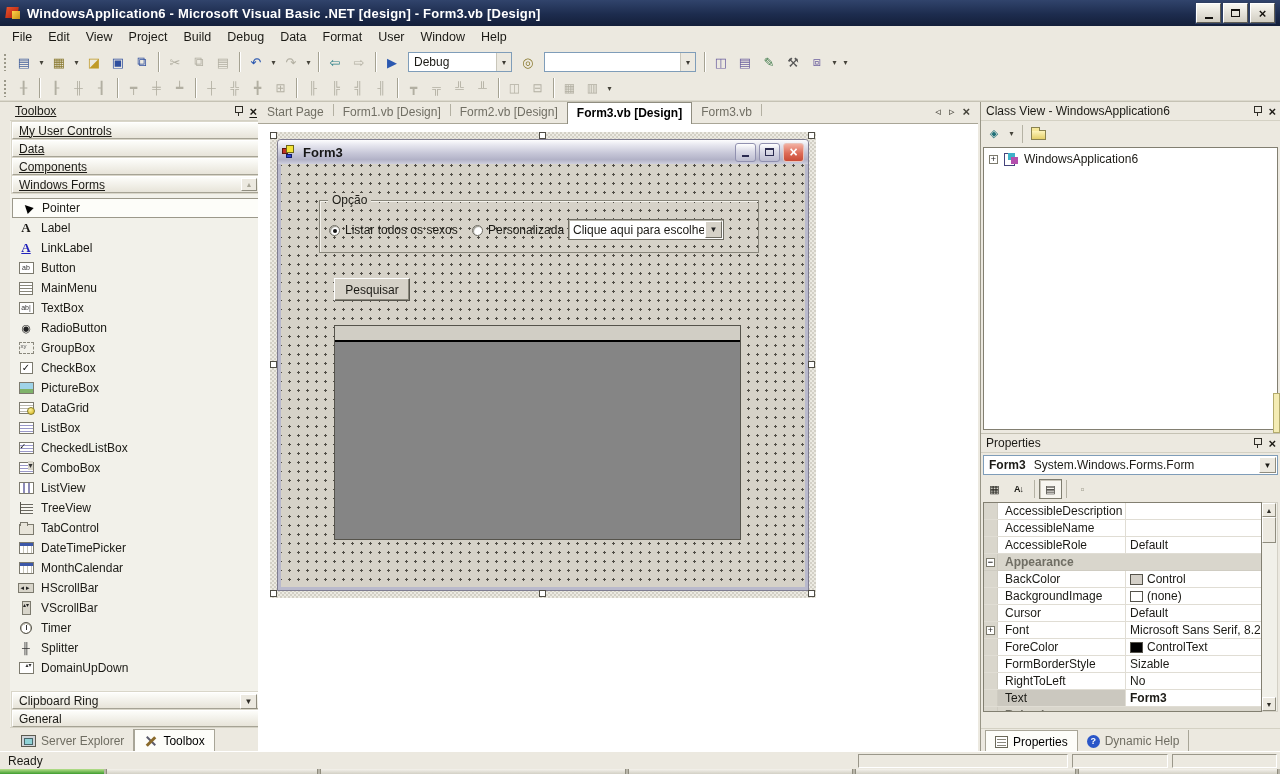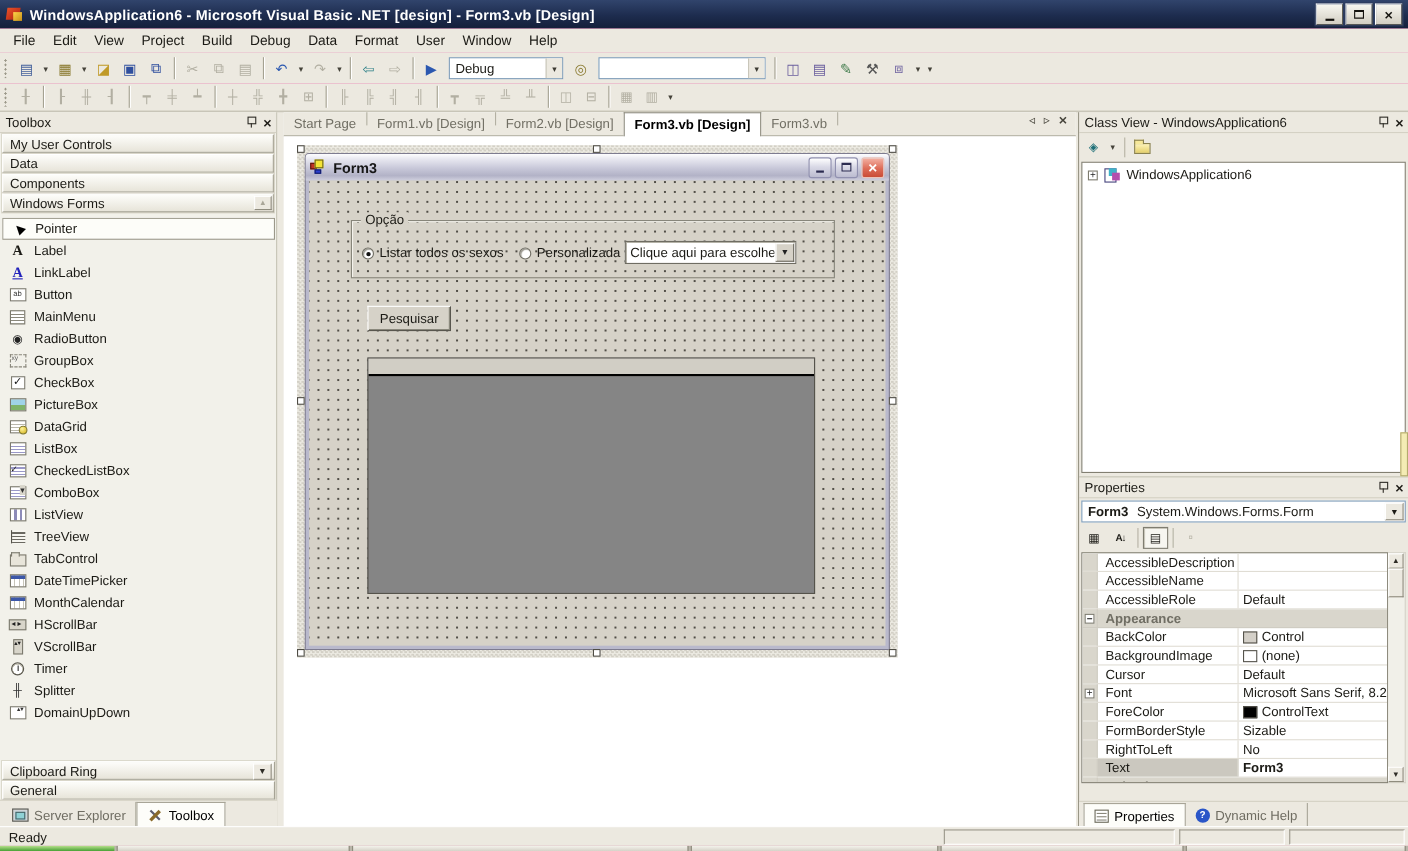--- a/index.html
+++ b/index.html
@@ -48,21 +48,21 @@
 
   
   .panel-hdr{height:19px;display:flex;align-items:center;padding:0 4px 0 5px;border-bottom:1px solid #d4d1c4;font-size:12px;}
   .hdr-title{flex:1;white-space:nowrap;overflow:hidden;}
   .pin-icon{position:relative;width:13px;height:13px;margin-right:4px;flex:none;}
   .pin-icon::before{content:"";position:absolute;left:3px;top:1px;width:6px;height:5px;border:1px solid #2e2c26;background:transparent;}
   .pin-icon::after{content:"";position:absolute;left:6px;top:7px;width:1px;height:4px;background:#2e2c26;}
   .close-glyph{font-size:13px;font-weight:bold;line-height:1;color:#1c1a15;}
 
   
-  #toolbox{position:absolute;left:0;top:0;width:252px;height:650px;background:#f2f1ea;border-right:1px solid #c5c2b4;}
+  #toolbox{position:absolute;left:10px;top:0;width:252px;height:650px;background:#f2f1ea;border-right:1px solid #c5c2b4;text-decoration:underline;}
   .cat-bar{position:relative;height:17px;margin:1px 2px 0 2px;display:flex;align-items:center;padding:0 6px;
     background:linear-gradient(#fdfdfa,#e7e4d9);border:1px solid #fff;border-right-color:#a6a395;border-bottom-color:#a6a395;
     box-shadow:0 0 0 1px #d9d6c9;font-size:12px;}
   .cat-scroll{position:absolute;right:1px;top:1px;width:16px;height:13px;display:flex;align-items:center;justify-content:center;
     background:#ece9e0;border:1px solid #fff;border-right-color:#8f8c7e;border-bottom-color:#8f8c7e;font-size:7px;color:#a9a698;}
   .tbx-list{position:absolute;left:2px;top:96px;width:248px;height:491px;overflow:hidden;background:#f2f1ea;}
   .tbx-item{height:20px;display:flex;align-items:center;padding-left:5px;}
   .tbx-item.selected{background:#fdfdf9;border:1px solid #9b988a;}
   .tbx-ic{width:18px;height:16px;margin-right:6px;display:flex;align-items:center;justify-content:center;font-size:11px;flex:none;}
   .tbx-lbl{font-size:12px;white-space:nowrap;}
@@ -104,21 +104,21 @@
   .side-tab{display:flex;align-items:center;gap:5px;padding:0 9px;color:#6f6d62;border-right:1px solid #a8a597;font-size:12px;}
   .side-tab.active{background:#fdfdf9;border:1px solid #a8a597;border-bottom:none;color:#000;}
   .se-icon{position:relative;width:15px;height:12px;border:1px solid #5c5a50;background:#cfd4d8;}
   .se-icon::before{content:"";position:absolute;left:2px;top:2px;width:7px;height:5px;background:#8fd2d6;border:1px solid #47656a;}
   .hw-icon{position:relative;width:14px;height:13px;}
   .hw-icon::before{content:"";position:absolute;left:1px;top:5px;width:12px;height:2px;background:#5c5c6c;transform:rotate(45deg);}
   .hw-icon::after{content:"";position:absolute;left:1px;top:5px;width:12px;height:3px;background:#8a6a2a;transform:rotate(-45deg);}
 
   
   #doc{position:absolute;left:258px;top:0;width:720px;height:650px;background:#fff;}
-  .doctabs{position:absolute;left:0;top:0;width:720px;height:22px;background:#ece9e0;display:flex;align-items:flex-start;border-bottom:1px solid #a9a697;}
+  .doctabs{position:absolute;left:0;top:0;width:720px;height:22px;background:#ece9e0;display:flex;align-items:center;border-bottom:1px solid #a9a697;}
   .dtab{padding:3px 9px 4px;color:#716f64;font-size:12px;white-space:nowrap;}
   .dtab.active{background:#fff;border:1px solid #8f8d80;border-bottom:1px solid #fff;margin-bottom:-1px;color:#000;font-weight:bold;}
   .dtab-sep{width:1px;height:12px;background:#b3b0a2;margin-bottom:5px;}
   .tabnav{margin-left:auto;display:flex;align-items:center;gap:8px;padding:0 8px 3px 0;color:#45433a;font-size:11px;}
   .canvas{position:absolute;left:0;top:22px;width:720px;height:628px;background:#fff;}
 
   
   .sel-wrap{position:absolute;left:12px;top:8px;width:546px;height:466px;}
   .hatch{position:absolute;left:0;top:0;right:0;bottom:0;
     background:repeating-conic-gradient(#d3d0c6 0% 25%,#eceae2 0% 50%);background-size:4px 4px;}
@@ -379,20 +379,26 @@
             <span class="tbx-lbl">Button</span>
           </div>
           <div class="tbx-item">
             <span class="tbx-ic">
               <span class="ic-mainmenu"></span>
             </span>
             <span class="tbx-lbl">MainMenu</span>
           </div>
           <div class="tbx-item">
             <span class="tbx-ic">
+              <span class="tile tile-in ic-textbox">ab|</span>
+            </span>
+            <span class="tbx-lbl">TextBox</span>
+          </div>
+          <div class="tbx-item">
+            <span class="tbx-ic">
               <span class="ic-radiobutton">◉</span>
             </span>
             <span class="tbx-lbl">RadioButton</span>
           </div>
           <div class="tbx-item">
             <span class="tbx-ic">
               <span class="ic-groupbox">xy</span>
             </span>
             <span class="tbx-lbl">GroupBox</span>
           </div>

